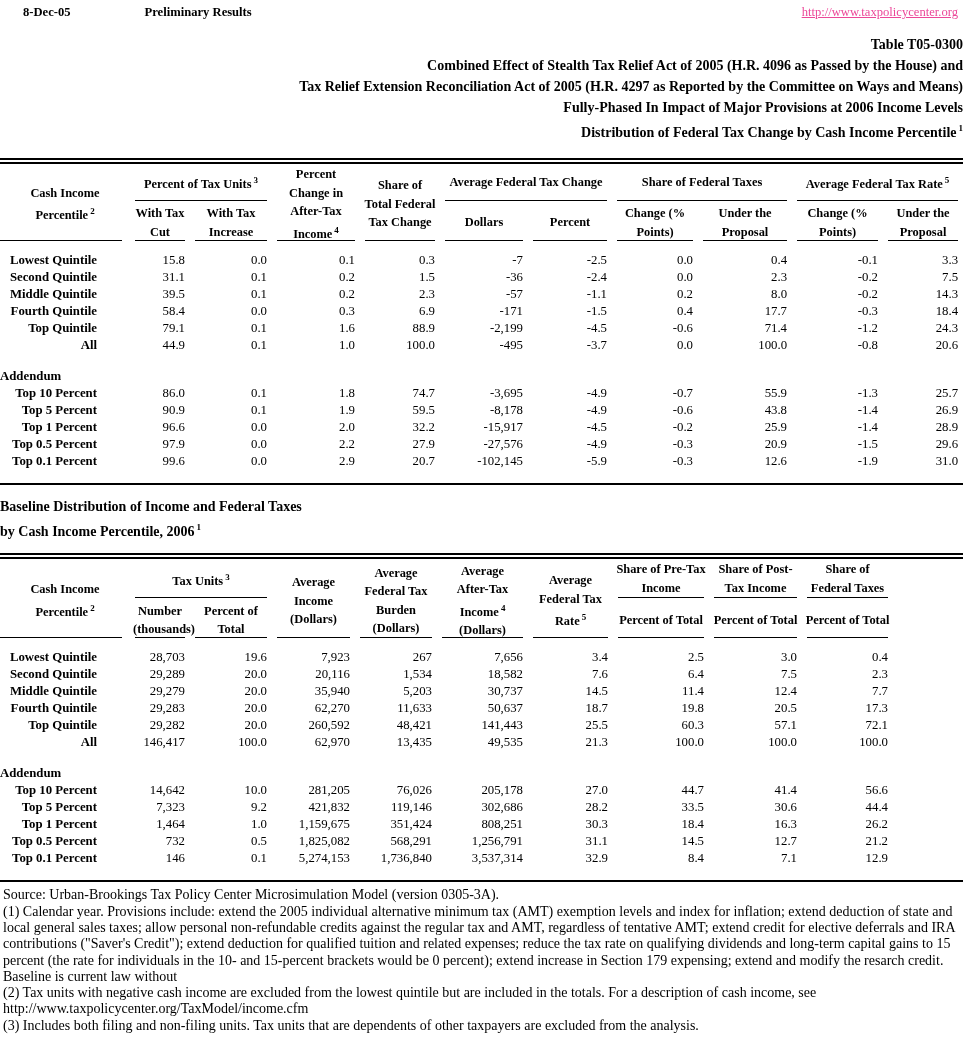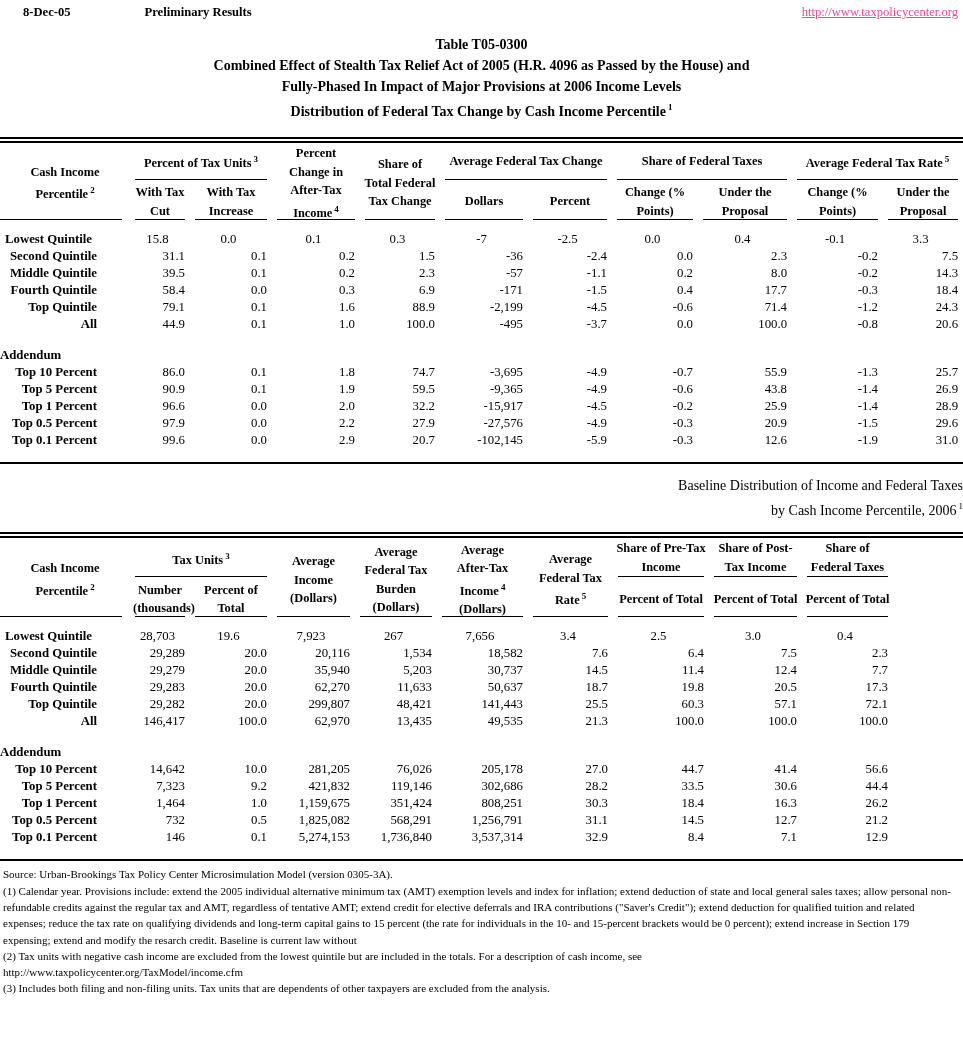--- a/index.html
+++ b/index.html
@@ -3,61 +3,62 @@
 <meta charset="utf-8">
 <style>
   html,body{margin:0;padding:0;background:#fff;color:#000;}
   body{width:963px;height:1055px;overflow:hidden;
        font-family:"Liberation Serif","DejaVu Serif",serif;}
   .topbar{display:flex;align-items:center;padding:5px 5px 0 23px;
           font-size:12.6px;font-weight:bold;}
   .topbar .status{margin-left:46px;padding-left:28px;}
   .topbar .link{margin-left:auto;color:#ec4899;text-decoration:underline;
                 font-weight:normal;font-size:12.6px;cursor:pointer;}
-  .titles{text-align:center;font-weight:bold;font-size:14px;line-height:21px;
+  .titles{text-align:right;font-weight:bold;font-size:14px;line-height:21px;
           margin:14px 0 15px 0;}
-  .titles2{text-align:right;font-weight:normal;font-size:14px;line-height:21px;
+  .titles2{text-align:left;font-weight:bold;font-size:14px;line-height:21px;
            margin:11px 0 12px 0;}
   sup{font-size:9px;margin-left:2px;}
   table.t{border-collapse:collapse;table-layout:fixed;width:963px;
           border-top:6px double #000;border-bottom:2px solid #000;}
   thead th{font-weight:bold;font-size:12.4px;line-height:18.5px;
            vertical-align:middle;position:relative;padding:1px 3px;
            text-align:center;}
   tr.h1{height:40px;}
   tr.h2{height:44px;}
   th.u::after{content:"";position:absolute;left:5px;right:5px;bottom:4px;
               border-bottom:1px solid #000;}
   th.gu::after{content:"";position:absolute;left:5px;right:5px;bottom:0;
                border-bottom:1px solid #000;}
   th.stub-h::after{content:"";position:absolute;left:0;right:8px;bottom:4px;
                    border-bottom:1px solid #000;}
   tbody td{font-size:12.8px;height:17px;padding:0;line-height:17px;}
   td.num{text-align:right;padding-right:5px;}
   td.stub{text-align:right;padding-right:33px;font-weight:bold;white-space:nowrap;}
-  tbody.main tr:first-child td{padding-top:7px;text-align:center;}
+  tbody.main tr:first-child td{padding-top:7px;}
   tr.spacer td{height:14px;}
   tr.spacer-b td{height:13px;}
   td.sec{text-align:left;font-weight:bold;padding-left:0;font-size:12.8px;}
-  .footnotes{margin-top:5px;padding:0 4px 0 3px;font-size:11px;
+  .footnotes{margin-top:5px;padding:0 4px 0 3px;font-size:14px;
              line-height:16.3px;}
   .note{margin:0;}
 </style>
 </head>
 <body>
 
 <div class="topbar">
   <span class="date">8-Dec-05</span>
   <span class="status">Preliminary Results</span>
   <a class="link">http://www.taxpolicycenter.org</a>
 </div>
 
 <div class="titles">
   <div>Table T05-0300</div>
   <div>Combined Effect of Stealth Tax Relief Act of 2005 (H.R. 4096 as Passed by the House) and</div>
+  <div>Tax Relief Extension Reconciliation Act of 2005 (H.R. 4297 as Reported by the Committee on Ways and Means)</div>
   <div>Fully-Phased In Impact of Major Provisions at 2006 Income Levels</div>
   <div><span>Distribution of Federal Tax Change by Cash Income Percentile</span><sup>1</sup></div>
 </div>
 
 <table class="t" id="t1">
   <colgroup>
     <col style="width:130px">
       <col style="width:60px">
       <col style="width:82px">
     <col style="width:88px">
@@ -191,21 +192,21 @@
         <td class="num">55.9</td>
         <td class="num">-1.3</td>
         <td class="num">25.7</td>
       </tr>
       <tr>
         <td class="stub">Top 5 Percent</td>
         <td class="num">90.9</td>
         <td class="num">0.1</td>
         <td class="num">1.9</td>
         <td class="num">59.5</td>
-        <td class="num">-9,365</td>
+        <td class="num">-8,178</td>
         <td class="num">-4.9</td>
         <td class="num">-0.6</td>
         <td class="num">43.8</td>
         <td class="num">-1.4</td>
         <td class="num">26.9</td>
       </tr>
       <tr>
         <td class="stub">Top 1 Percent</td>
         <td class="num">96.6</td>
         <td class="num">0.0</td>
@@ -342,21 +343,21 @@
         <td class="num">18.7</td>
         <td class="num">19.8</td>
         <td class="num">20.5</td>
         <td class="num">17.3</td>
         <td></td>
       </tr>
       <tr>
         <td class="stub">Top Quintile</td>
         <td class="num">29,282</td>
         <td class="num">20.0</td>
-        <td class="num">299,807</td>
+        <td class="num">260,592</td>
         <td class="num">48,421</td>
         <td class="num">141,443</td>
         <td class="num">25.5</td>
         <td class="num">60.3</td>
         <td class="num">57.1</td>
         <td class="num">72.1</td>
         <td></td>
       </tr>
       <tr>
         <td class="stub">All</td>

